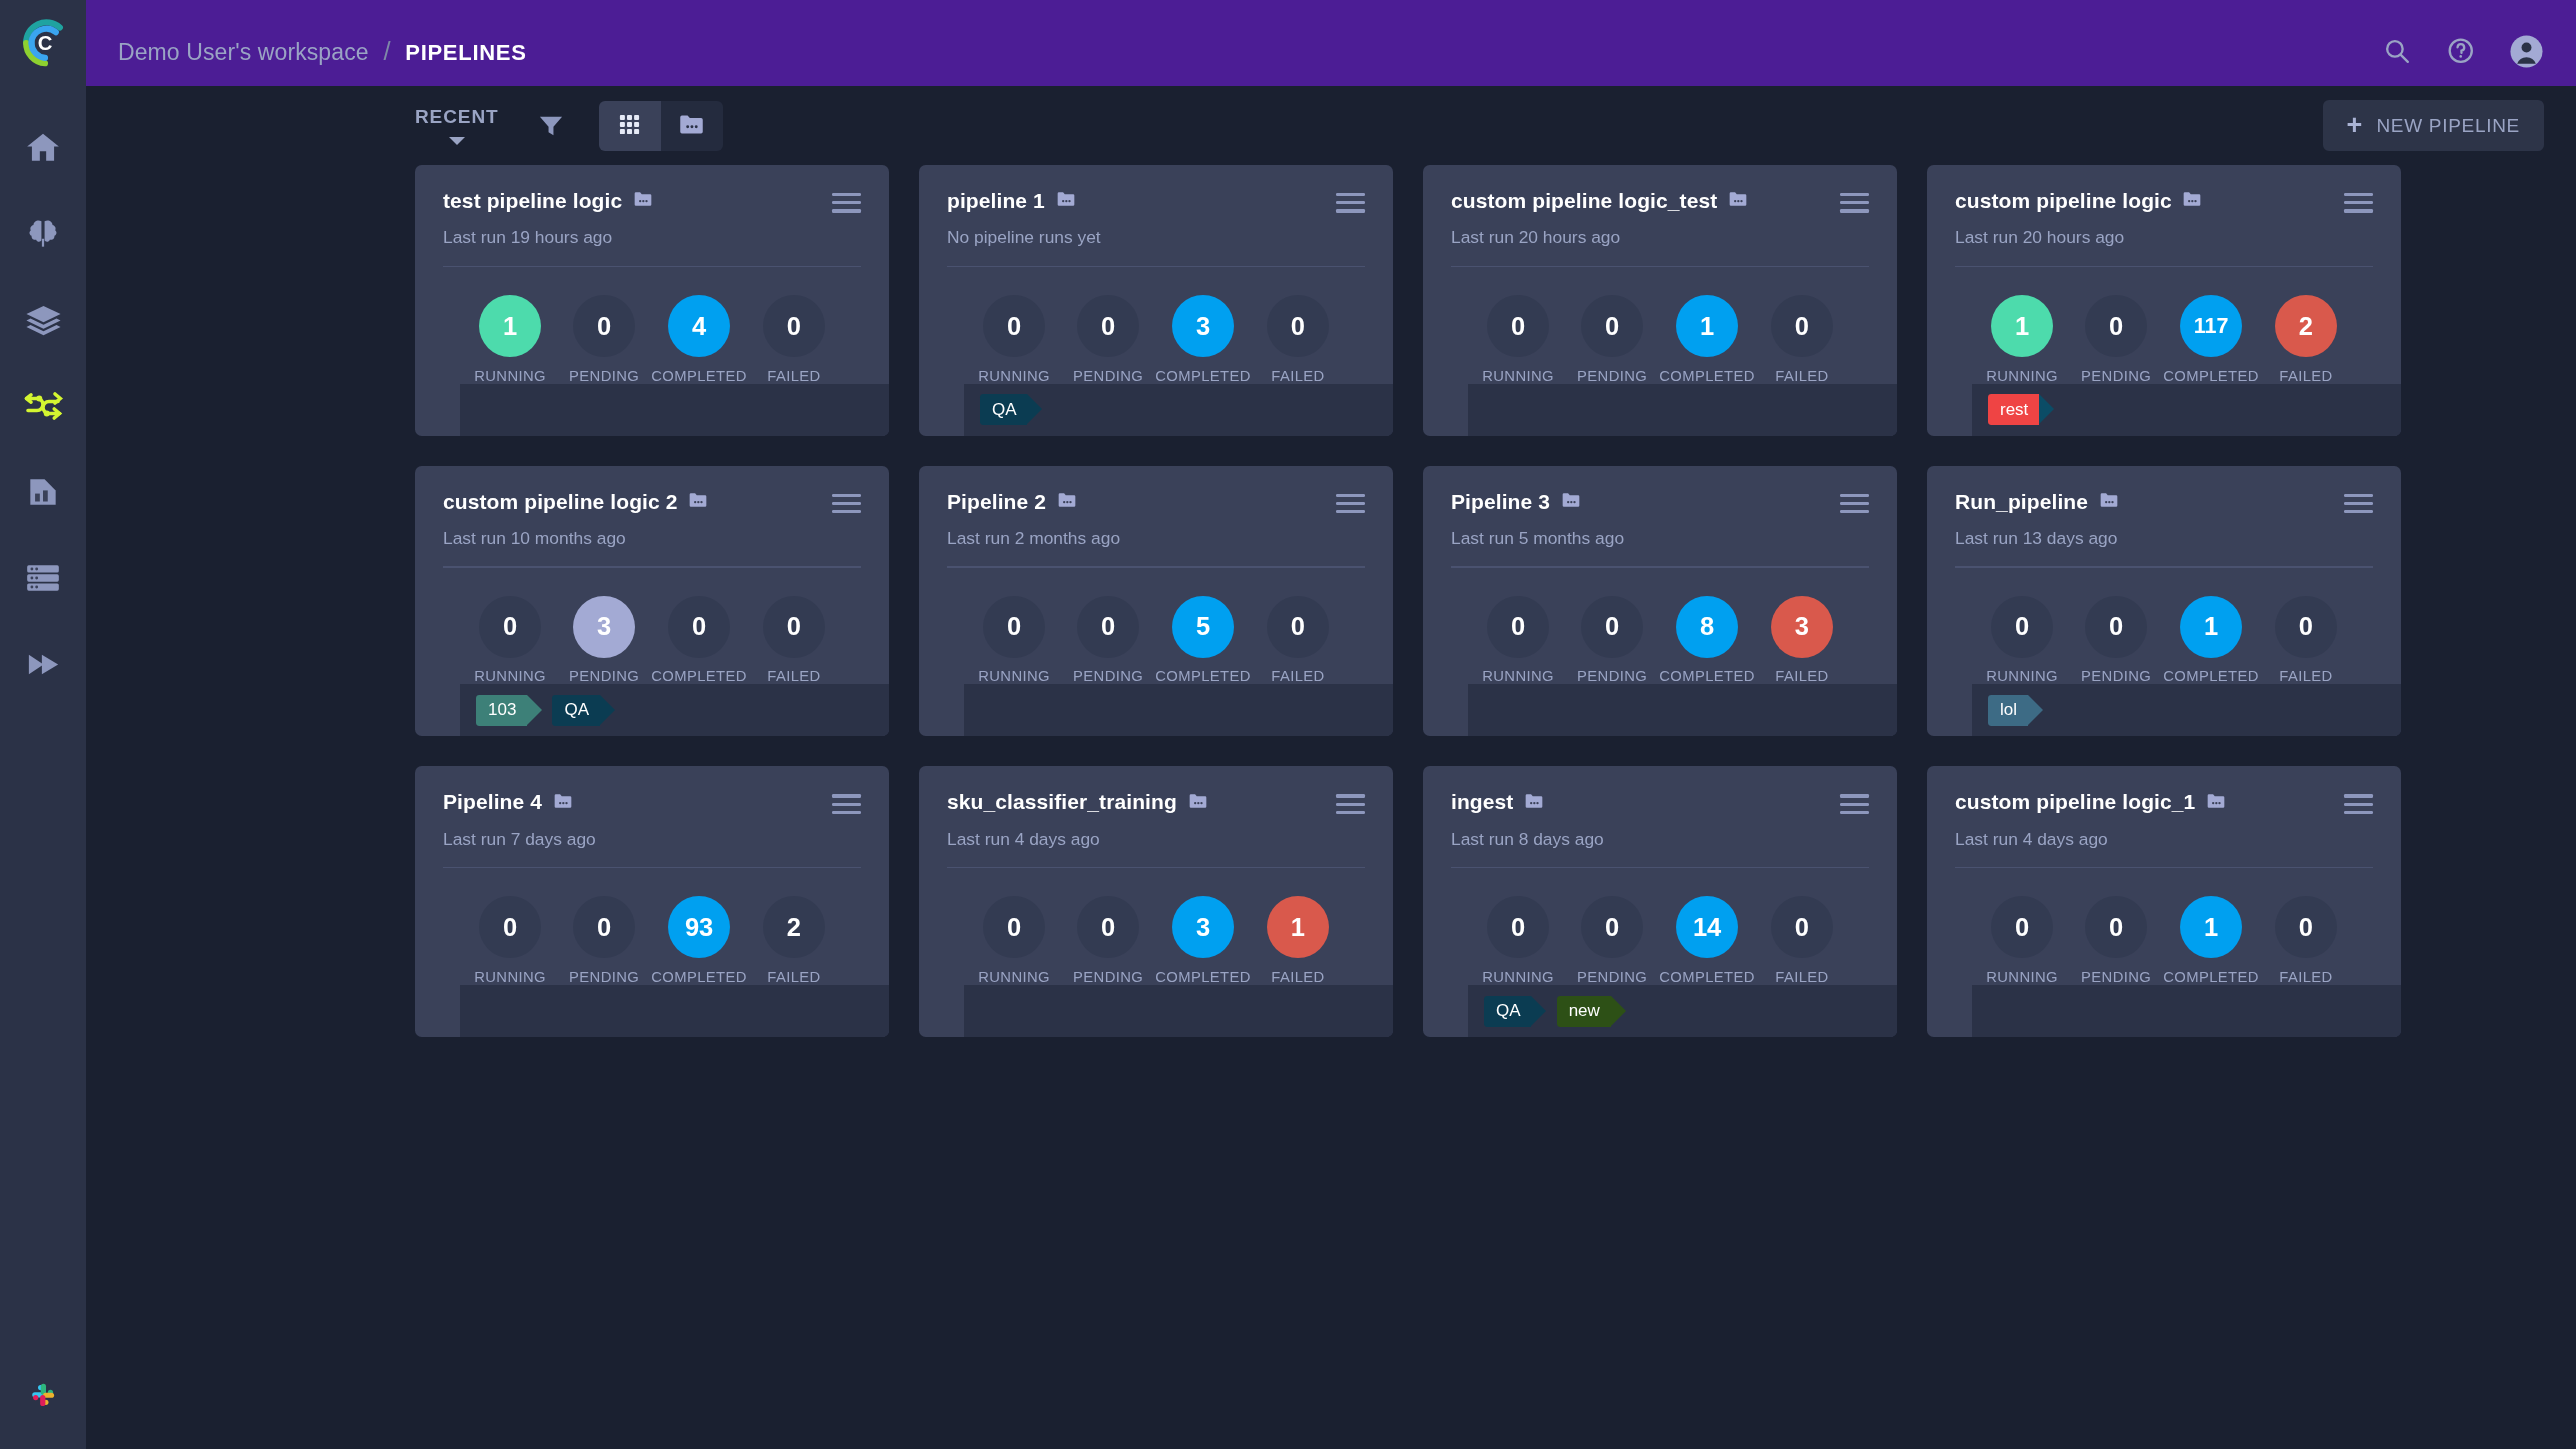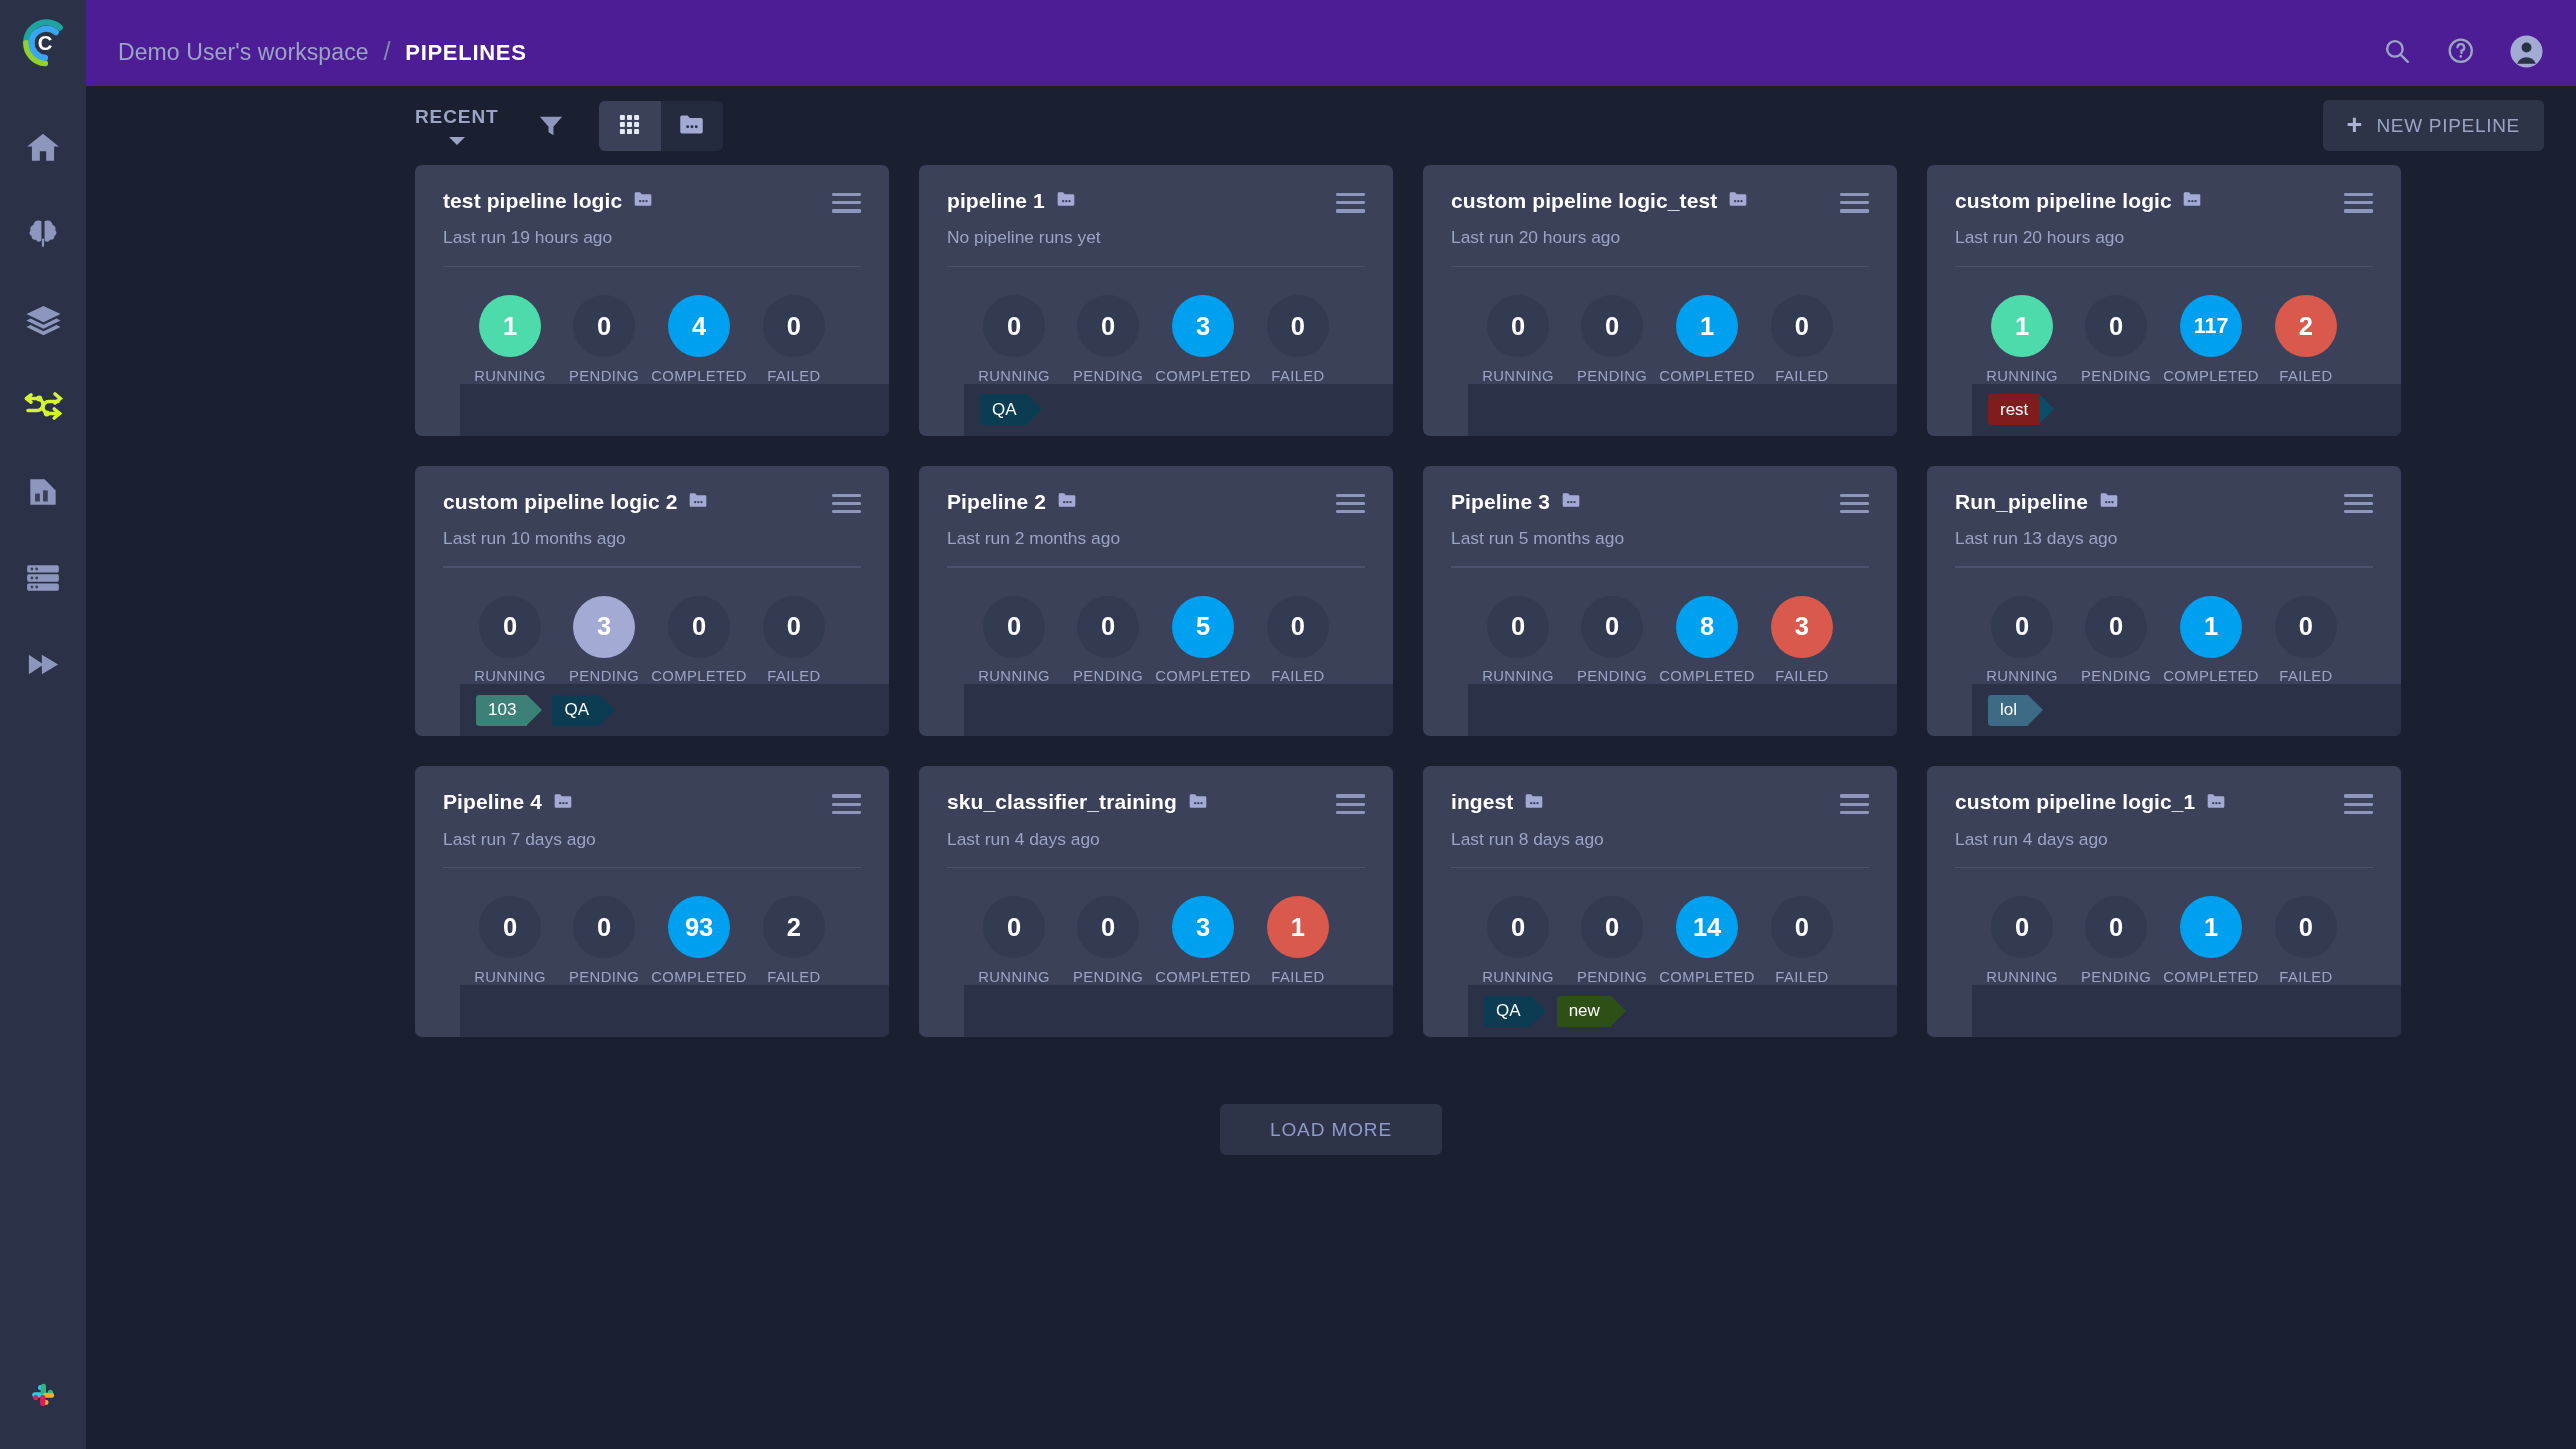--- a/index.html
+++ b/index.html
@@ -502,21 +502,21 @@
                   <div class="bubble completed sm">117</div>
                   <div class="stat-label">COMPLETED</div>
                 </div>
                 <div class="stat">
                   <div class="bubble failed">2</div>
                   <div class="stat-label">FAILED</div>
                 </div>
               </div>
             </div>
             <div class="card-foot">
-              <span class="tag" style="background: #7f1d1d; color: rgb(11, 76, 102); --c: #0b4c66;">
+              <span class="tag" style="background: #ef4444; color: rgb(11, 76, 102); --c: #0b4c66;">
                 <span style="color: rgb(255, 255, 255);">rest</span>
               </span>
             </div>
           </div>
           <div class="card">
             <div class="card-body">
               <div class="card-head">
                 <div><span class="card-title">custom pipeline logic 2</span><span class="folder-ic">
                     <svg width="20" height="20" viewBox="0 0 24 24" fill="#a3aad4">
                       <path d="M2 5.5a1.5 1.5 0 0 1 1.5-1.5h5l2 2.2h10A1.5 1.5 0 0 1 22 7.7v10.8a1.5 1.5 0 0 1-1.5 1.5h-17A1.5 1.5 0 0 1 2 18.5z"></path>
@@ -847,20 +847,17 @@
                 <div class="stat">
                   <div class="bubble inactive">0</div>
                   <div class="stat-label">FAILED</div>
                 </div>
               </div>
             </div>
             <div class="card-foot"></div>
           </div>
         </div>
 
-      <div class="loadmore-wrap">
-        <button class="loadmore">LOAD MORE</button>
-      </div>
 
     </div>
   </div>
 </div>
 
 
 </body></html>

